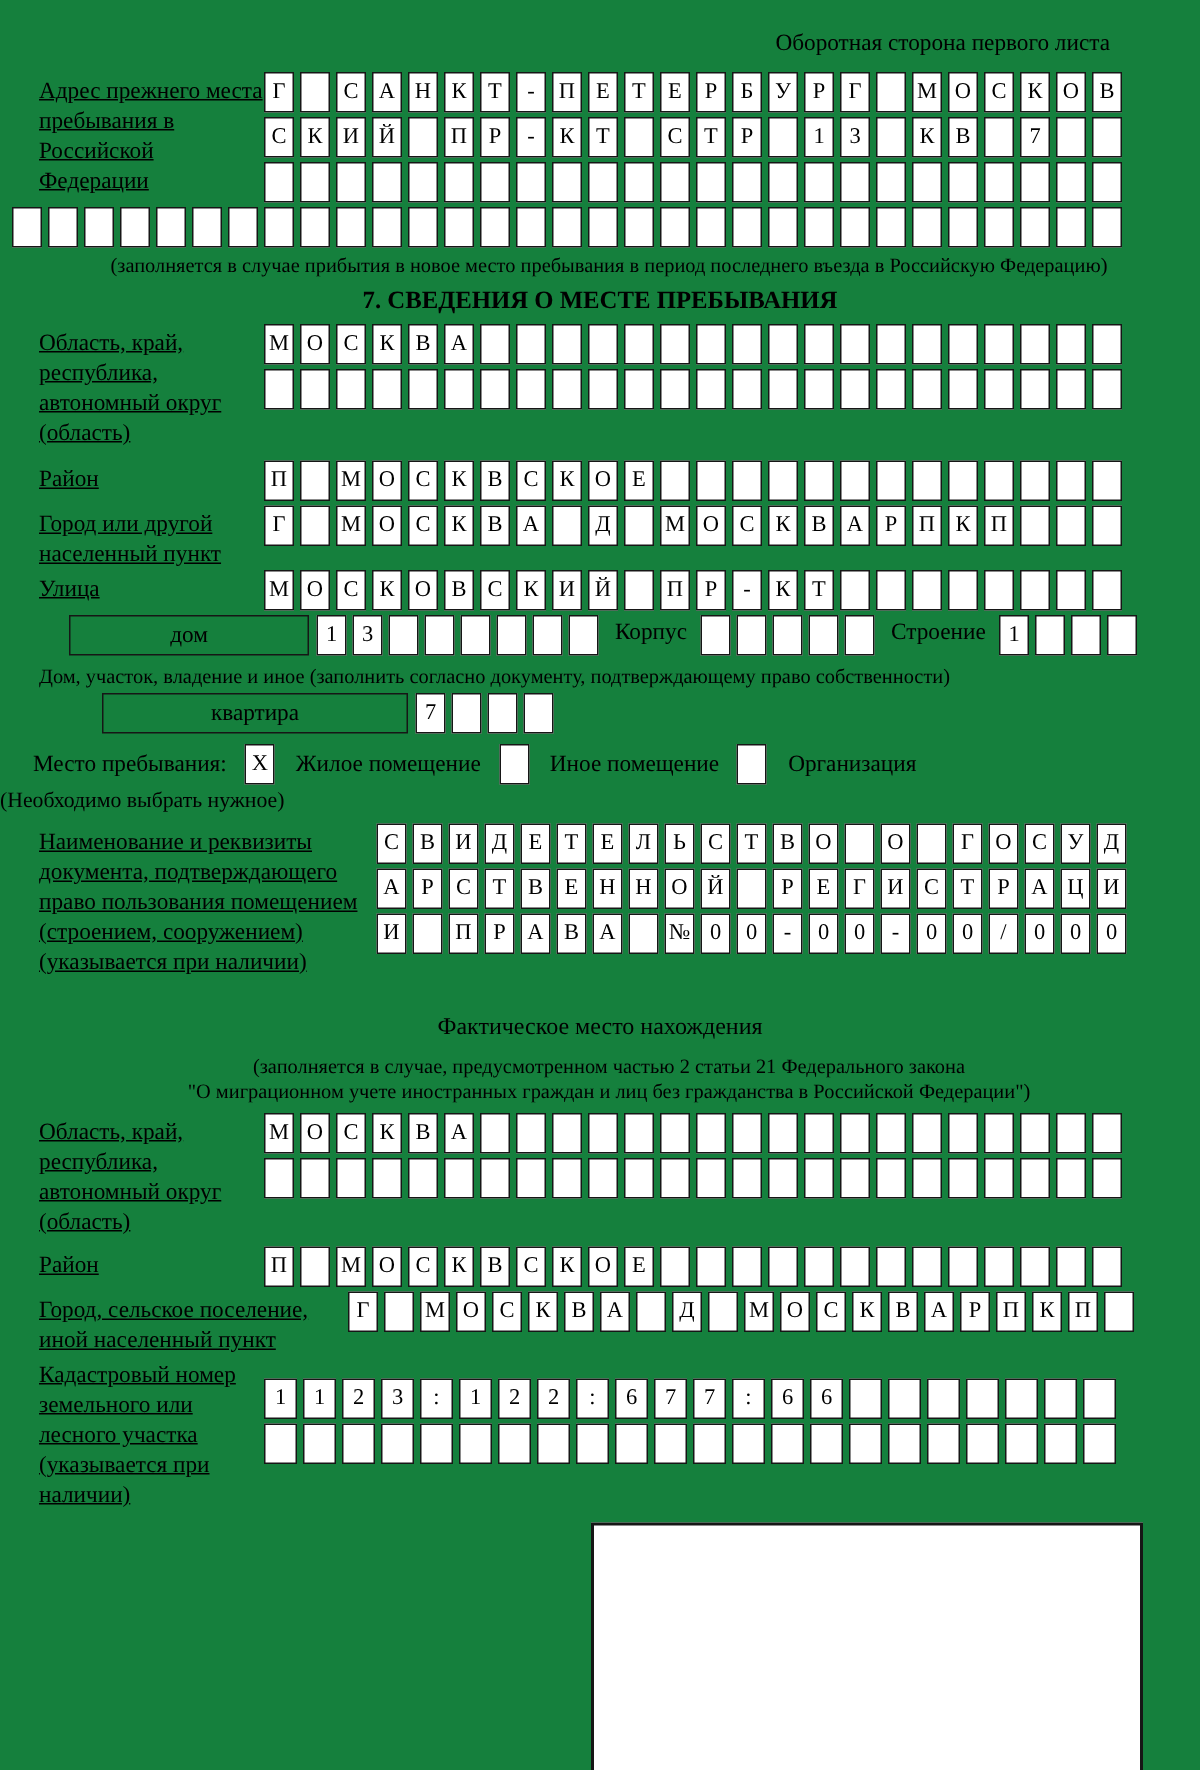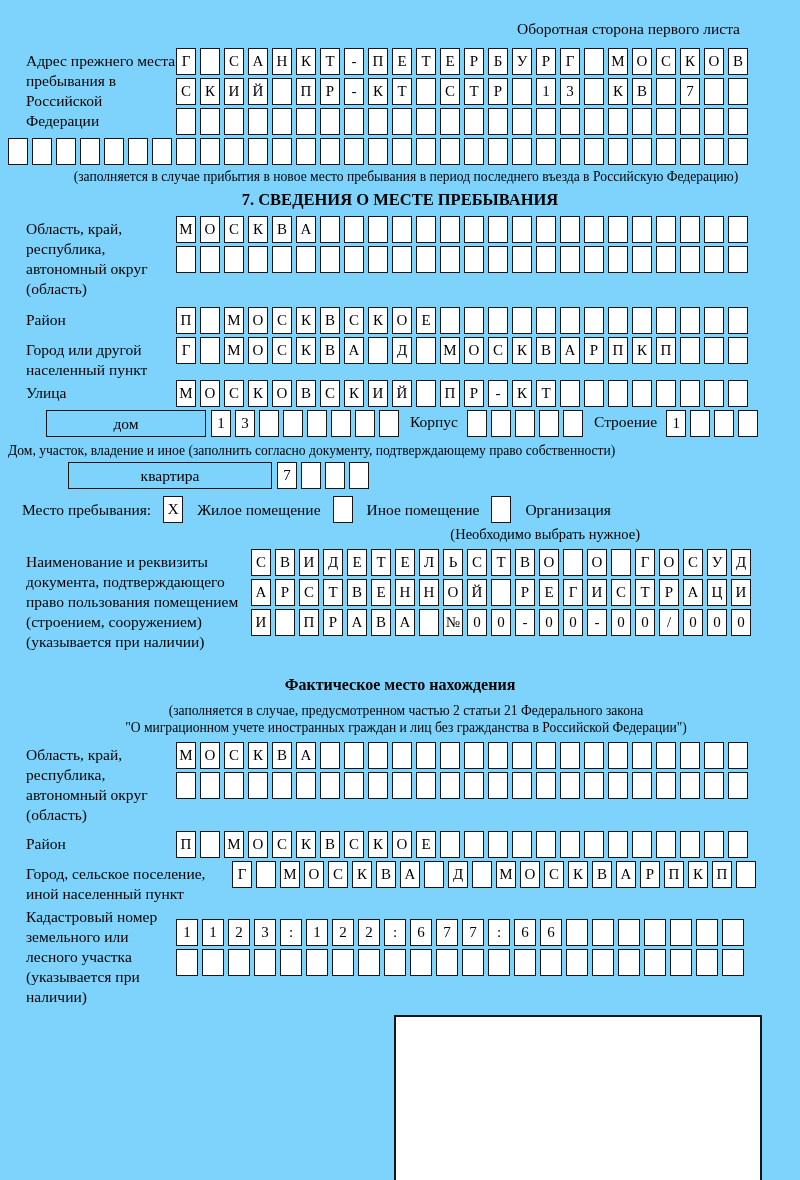--- a/index.html
+++ b/index.html
@@ -1,62 +1,62 @@
 <!DOCTYPE html>
 <html><head>
 <meta charset="utf-8">
 <style>
   html,body{margin:0;padding:0;background:#ffffff;}
   .page{
     position:relative;
     width:800px;height:1180px;
-    background:#7dd3fc;color:#000;
+    background:#15803d;color:#000;
     font-family:"Liberation Serif","DejaVu Serif",serif;
     font-size:15.5px;
     box-sizing:border-box;
     overflow:hidden;
   }
   .header-note{ text-align:right; padding:20px 60px 0 0; }
 
   .row{ display:flex; align-items:flex-start; padding-left:26px; }
-  .label{ flex:none; width:150px; line-height:20px; padding-top:3px; }
+  .label{ flex:none; width:150px; line-height:20px; padding-top:3px;text-decoration:underline; }
   .rows{ flex:none; }
   .grid{ display:flex; gap:4px; margin-bottom:3px; }
   .cell{
     box-sizing:border-box; flex:none;
     width:20px; height:27px;
     border:1.7px solid #161616; background:#fff;
     display:flex; align-items:center; justify-content:center;
     font-size:15px; line-height:1;
   }
   .full-grid{ padding-left:8px; margin-top:0; }
   .fine{ font-size:13.6px; line-height:17px; }
   .center{ text-align:center;padding-left:12px; }
-  .cap{ padding-left:8px; margin:1px 0 3px 0; }
+  .cap{ padding-left:26px; margin:1px 0 3px 0; }
   .sec-title{ font-weight:bold; font-size:16.5px; text-align:center; margin:5px 0 6px 0; }
 
   .dom-row{ display:flex; align-items:flex-start; gap:5px; padding-left:46px; margin-bottom:2px; }
   .wide-box{
     box-sizing:border-box; flex:none; height:27px;
     border:1.7px solid #161616;
     display:flex; align-items:center; justify-content:center;
   }
   .dom-box{ width:160px; }
   .kv-box{ width:204px;margin-left:22px; }
   .inline-label{ flex:none; padding:3px 4px 0 6px; }
 
   .check-row{ display:flex; align-items:center; padding-left:22px; margin-top:4px; }
   .check-row .lbl{ margin-right:12px; }
   .checkbox{ margin-right:14px; }
-  .choose-note{ width:640px; text-align:right; margin-top:3px; margin-bottom:6px; font-size:14.5px; }
+  .choose-note{ width:640px; text-align:left; margin-top:3px; margin-bottom:6px; font-size:14.5px; }
 
   .doc-row{ margin-top:6px; }
   .doc-label{ width:225px; }
 
-  .fact-title{ font-weight:bold; font-size:16px; text-align:center; margin:24px 0 8px 0; }
+  .fact-title{ font-weight:normal; font-size:16px; text-align:center; margin:24px 0 8px 0; }
 
   .gorod2-label{ width:206px; }
   .kad-offset{ padding-top:15px; }
   .cell.w22{ width:22px; }
 
   .stamp-area{ position:relative; height:280px; margin-top:6px; }
   .stamp-box{
     position:absolute; left:394px; top:2px;
     width:364px; height:176px;
     border:2px solid #161616; background:#fff;

